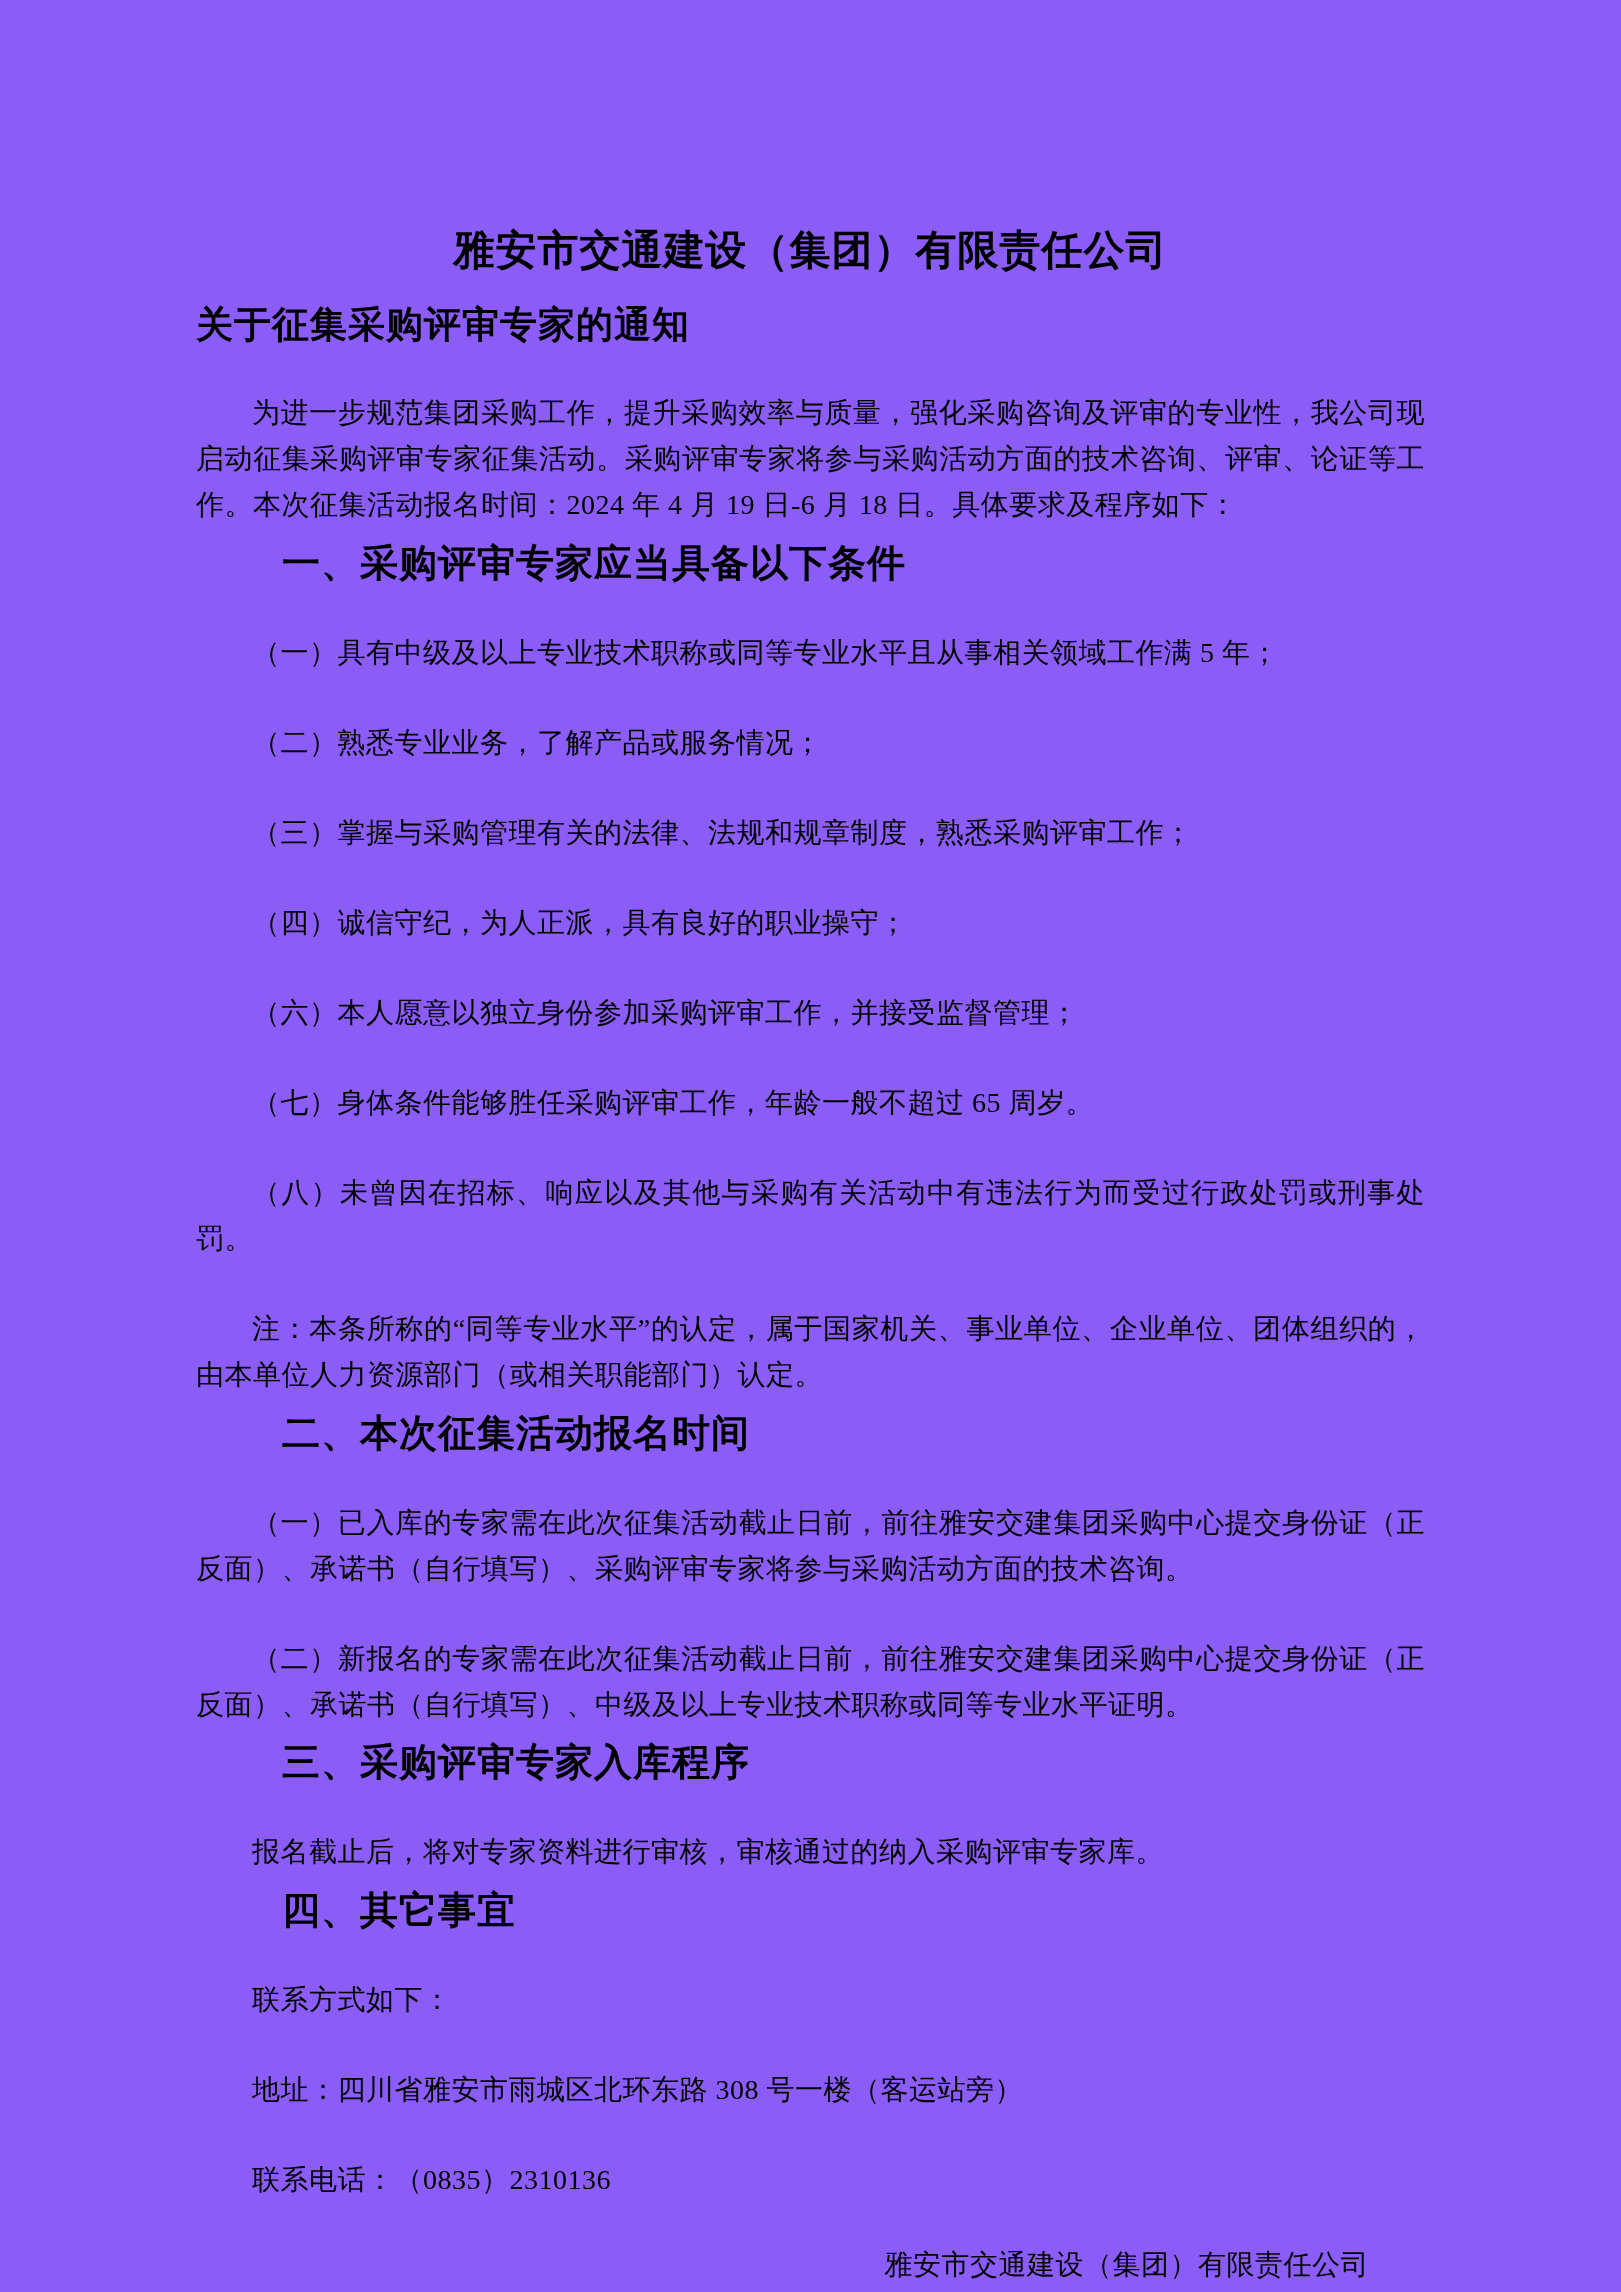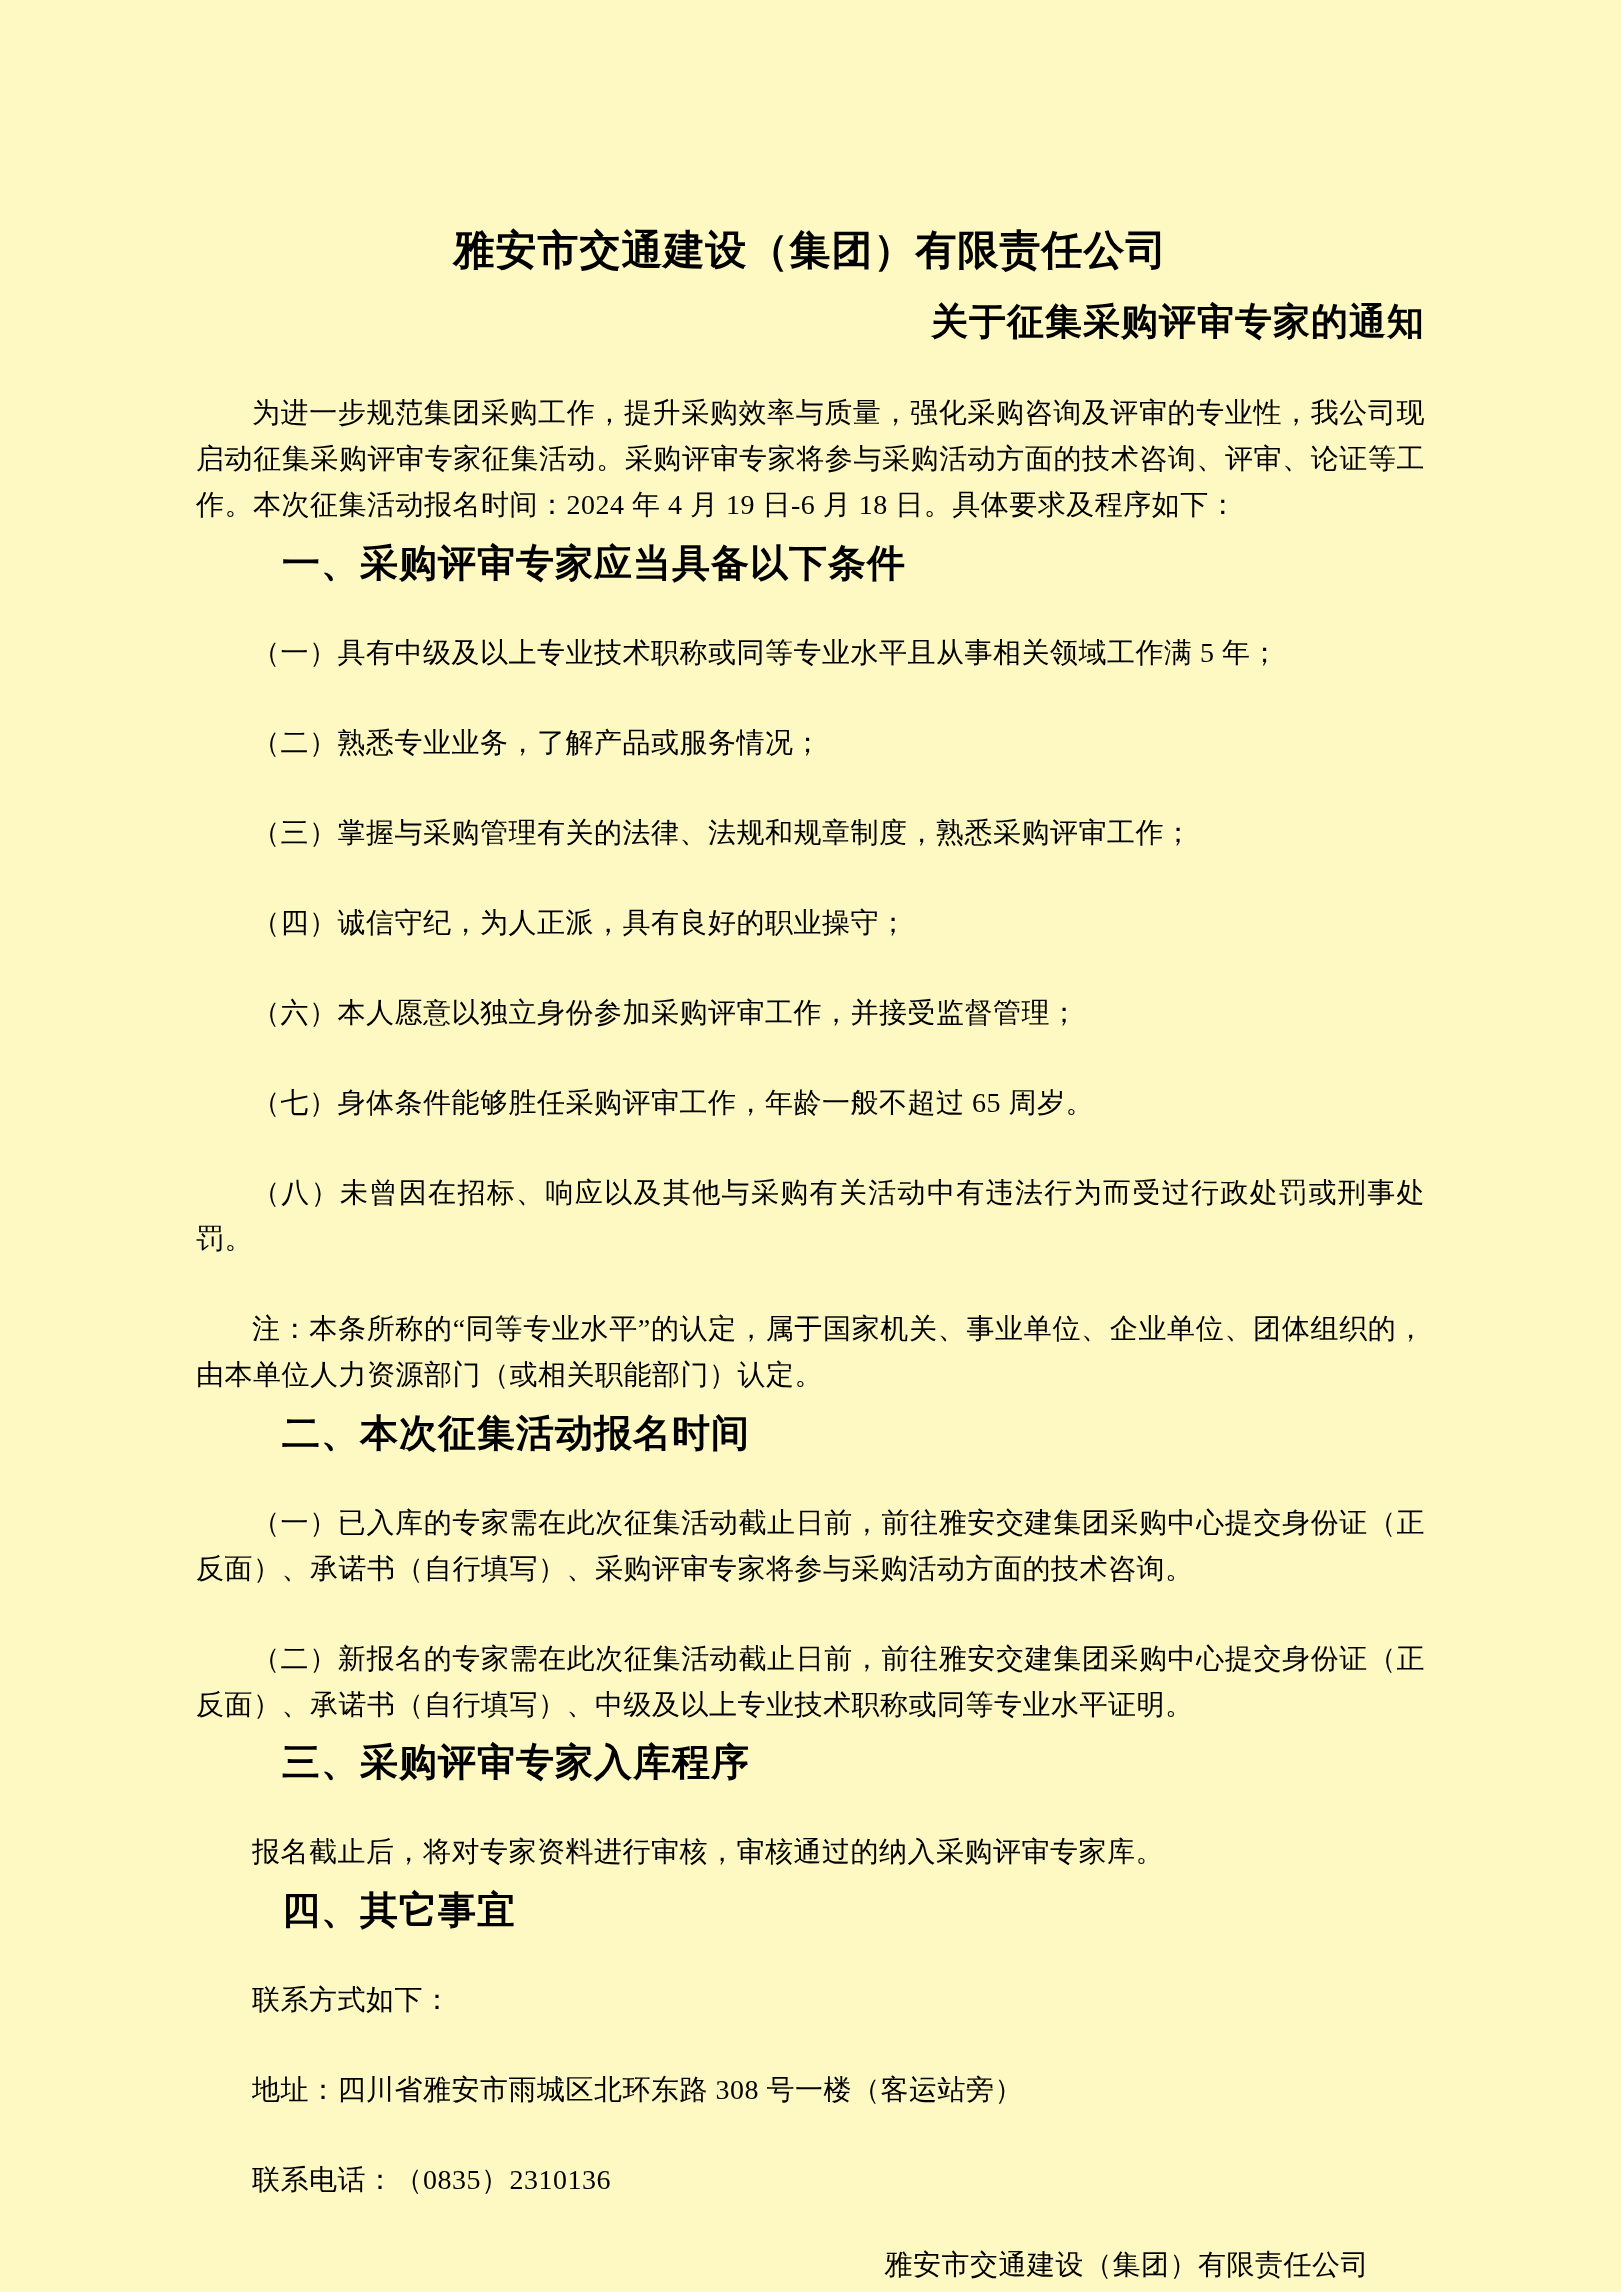--- a/index.html
+++ b/index.html
@@ -1,39 +1,39 @@
 <!DOCTYPE html>
 <html lang="zh"><head>
 <meta charset="utf-8">
 <style>
   html,body{margin:0;padding:0;background:#888;}
   .page{
     position:relative;
     width:1621px;
     height:2293px;
     margin:0 auto;
-    background:#fef9c3;
+    background:#8b5cf6;
     box-sizing:border-box;
     padding:227px 196px 0 196px;
     color:#000;
     font-family:"Liberation Serif","DejaVu Serif",serif;
   }
   .title{
     font-family:"Liberation Sans","DejaVu Sans",sans-serif;
     font-weight:bold;
     text-align:center;
     font-size:41px;
     line-height:47px;
     margin:0;
     letter-spacing:1px;
   }
   .subtitle{
-    font-family:Liberation Mono, monospace;
+    font-family:Liberation Sans, sans-serif;
     font-weight:bold;
-    text-align:right;
+    text-align:left;
     font-size:37px;
     line-height:43px;
     margin:29px 0 41px 0;
     letter-spacing:1px;
   }
   p.body{
     font-size:28px;
     line-height:46px;
     margin:0;
     text-align:justify;

